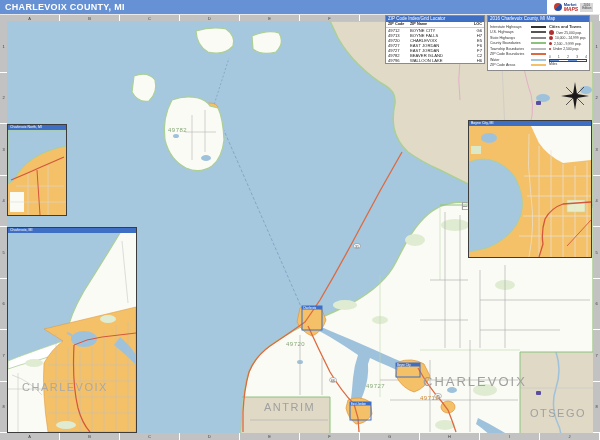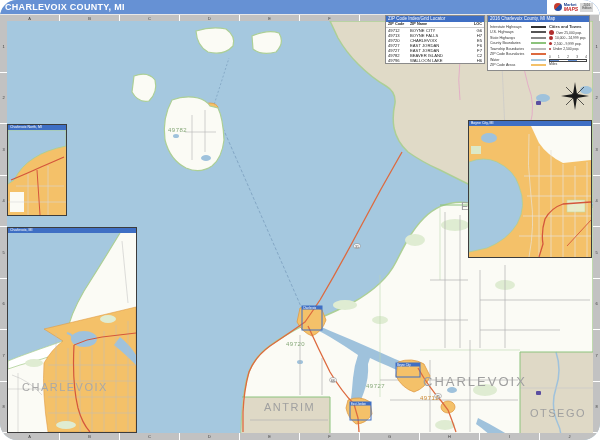--- a/index.html
+++ b/index.html
@@ -1,17 +1,17 @@
 <!DOCTYPE html>
 <html><head>
 <meta charset="utf-8">
 <style>
   html,body{margin:0;padding:0;}
   .screen{position:relative;width:600px;height:440px;background:#a5c8df;overflow:hidden;
-          font-family:"Liberation Sans",sans-serif;border-radius:17px;}
+          font-family:"Liberation Sans",sans-serif;}
   
   .titlebar{position:absolute;left:0;top:0;width:600px;height:14px;background:#6691d4;z-index:6;
             color:#fff;font-weight:bold;font-size:9px;line-height:14px;padding-left:5px;box-sizing:border-box;letter-spacing:.3px;}
   .logo{position:absolute;right:0;top:0;width:53px;height:14px;background:#fff;z-index:7;
         display:flex;align-items:center;justify-content:center;gap:2px;}
   .logo .emblem{width:8px;height:8px;border-radius:50%;background:linear-gradient(135deg,#c43b2e 50%,#2b4ea0 50%);}
   .brand{display:flex;flex-direction:column;line-height:4px;}
   .brand .t1{font-size:4px;color:#1a3c8c;font-weight:bold;}
   .brand .t2{font-size:5px;color:#c42626;font-weight:bold;font-style:italic;}
   .edition{background:#d8d8d8;color:#444;font-size:3px;line-height:3.5px;padding:1px 2px;text-align:center;}

